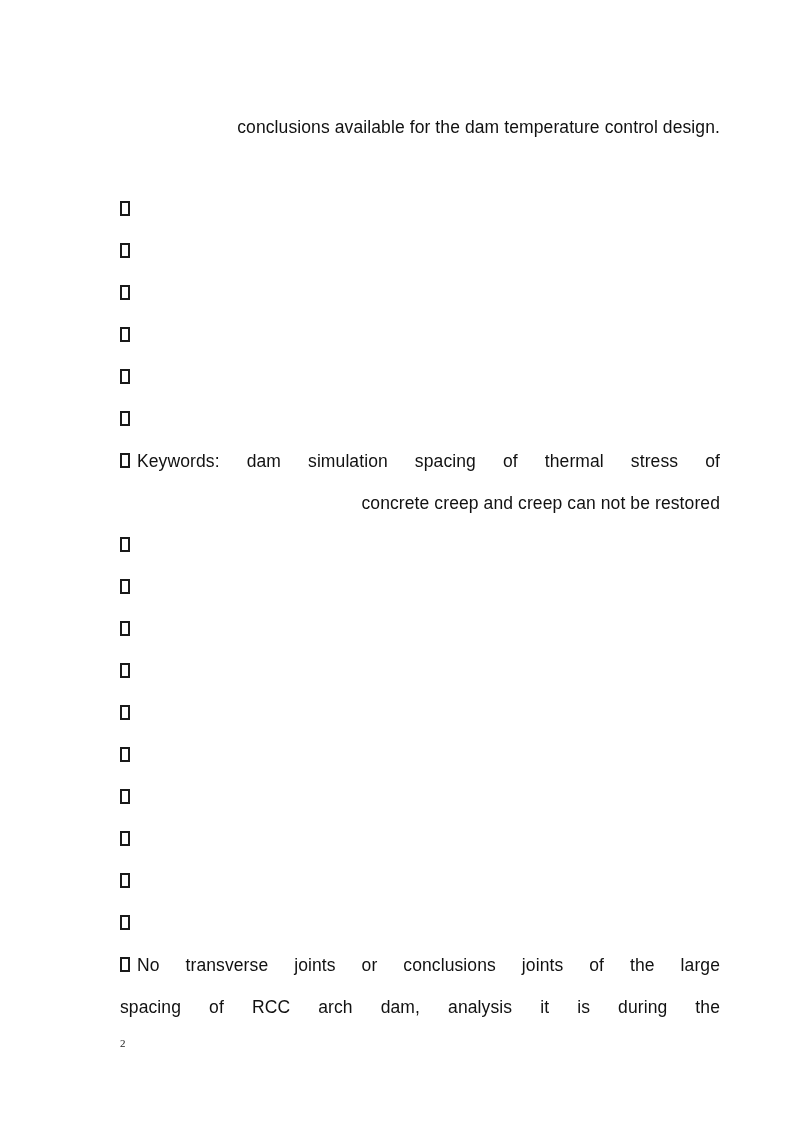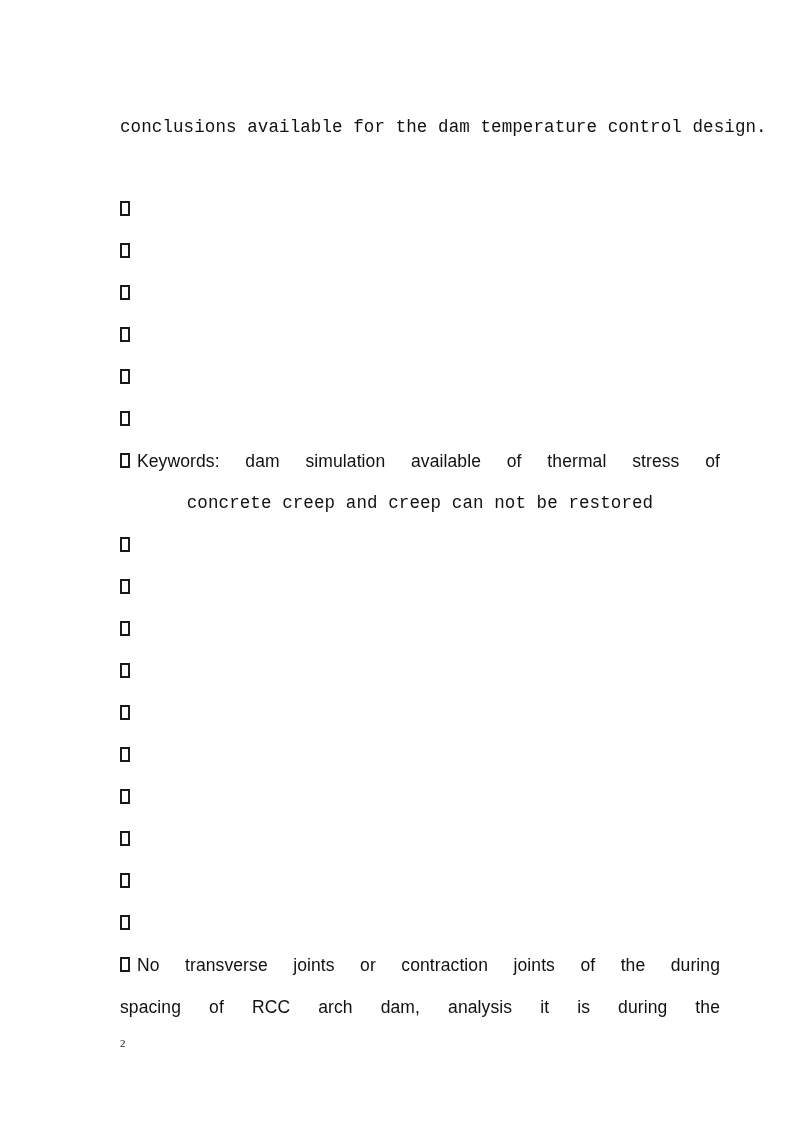--- a/index.html
+++ b/index.html
@@ -41,22 +41,21 @@
   
   .line-just {
     white-space: normal;
     text-align: justify;
     text-align-last: justify;
   }
 
   
   .line-free {
     white-space: nowrap;
-    text-align: center;
-    font-family: Liberation Mono, monospace;
+    text-align: right;
   }
 
   
   .tofu {
     display: inline-block;
     width: 6px;
     height: 11px;
     border: 2px solid #1a1a1a;
     background: #ffffff;
     vertical-align: -1px;
@@ -114,21 +113,21 @@
       <span class="tofu"></span>
     </div>
     <div class="line tofu-line">
       <span class="tofu"></span>
     </div>
     <div class="line tofu-line">
       <span class="tofu"></span>
     </div>
 
     <div class="line line-just">
-      <span class="tofu tofu-lead"></span><span>Keywords: dam simulation available of thermal stress of</span>
+      <span class="tofu tofu-lead"></span><span>Keywords: dam simulation spacing of thermal stress of</span>
     </div>
     <div class="line line-free">concrete creep and creep can not be restored</div>
 
     <div class="line tofu-line">
       <span class="tofu"></span>
     </div>
     <div class="line tofu-line">
       <span class="tofu"></span>
     </div>
     <div class="line tofu-line">
@@ -150,21 +149,21 @@
       <span class="tofu"></span>
     </div>
     <div class="line tofu-line">
       <span class="tofu"></span>
     </div>
     <div class="line tofu-line">
       <span class="tofu"></span>
     </div>
 
     <div class="line line-just">
-      <span class="tofu tofu-lead"></span><span>No transverse joints or contraction joints of the during</span>
+      <span class="tofu tofu-lead"></span><span>No transverse joints or conclusions joints of the large</span>
     </div>
     <div class="line line-just">
       <span>spacing of RCC arch dam, analysis it is during the</span>
     </div>
 
   </div>
 
   <div class="page-number">2</div>
 
 </div>

